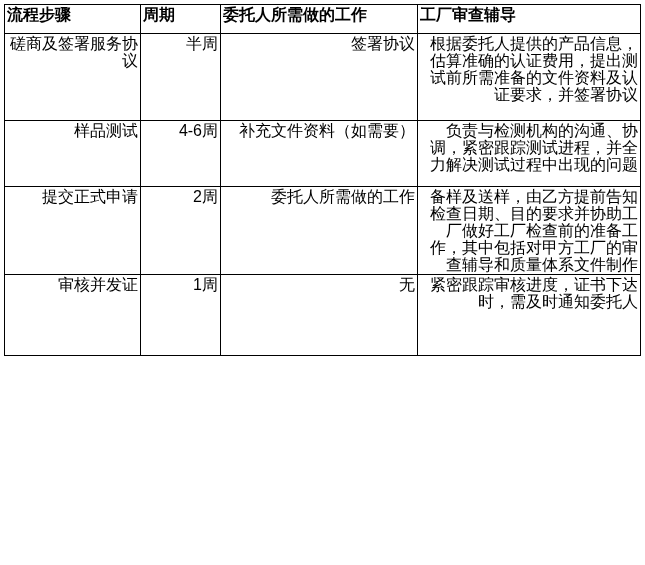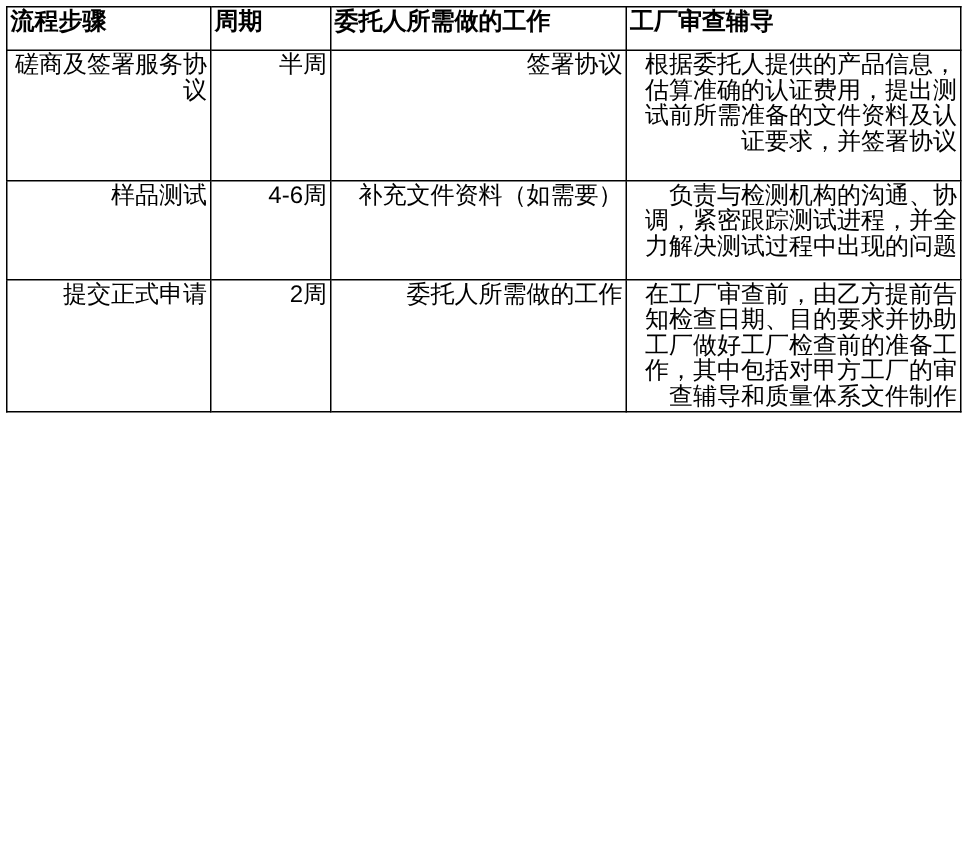--- a/index.html
+++ b/index.html
@@ -80,16 +80,22 @@
     <tr>
       <td>样品测试</td>
       <td>4-6周</td>
       <td>补充文件资料（如需要）</td>
       <td>负责与检测机构的沟通、协调，紧密跟踪测试进程，并全力解决测试过程中出现的问题</td>
     </tr>
     <tr>
       <td>提交正式申请</td>
       <td>2周</td>
       <td>委托人所需做的工作</td>
-      <td>在工厂审查前，由乙方提前告知检查日期、目的要求并协助工厂做好工厂检查前的准备工作，其中包括对甲方工厂的审查辅导和质量体系文件制作</td>
+      <td>备样及送样，由乙方提前告知检查日期、目的要求并协助工厂做好工厂检查前的准备工作，其中包括对甲方工厂的审查辅导和质量体系文件制作</td>
+    </tr>
+    <tr>
+      <td>审核并发证</td>
+      <td>1周</td>
+      <td>无</td>
+      <td>紧密跟踪审核进度，证书下达时，需及时通知委托人</td>
     </tr>
   </tbody>
 </table>
 
 </body></html>

